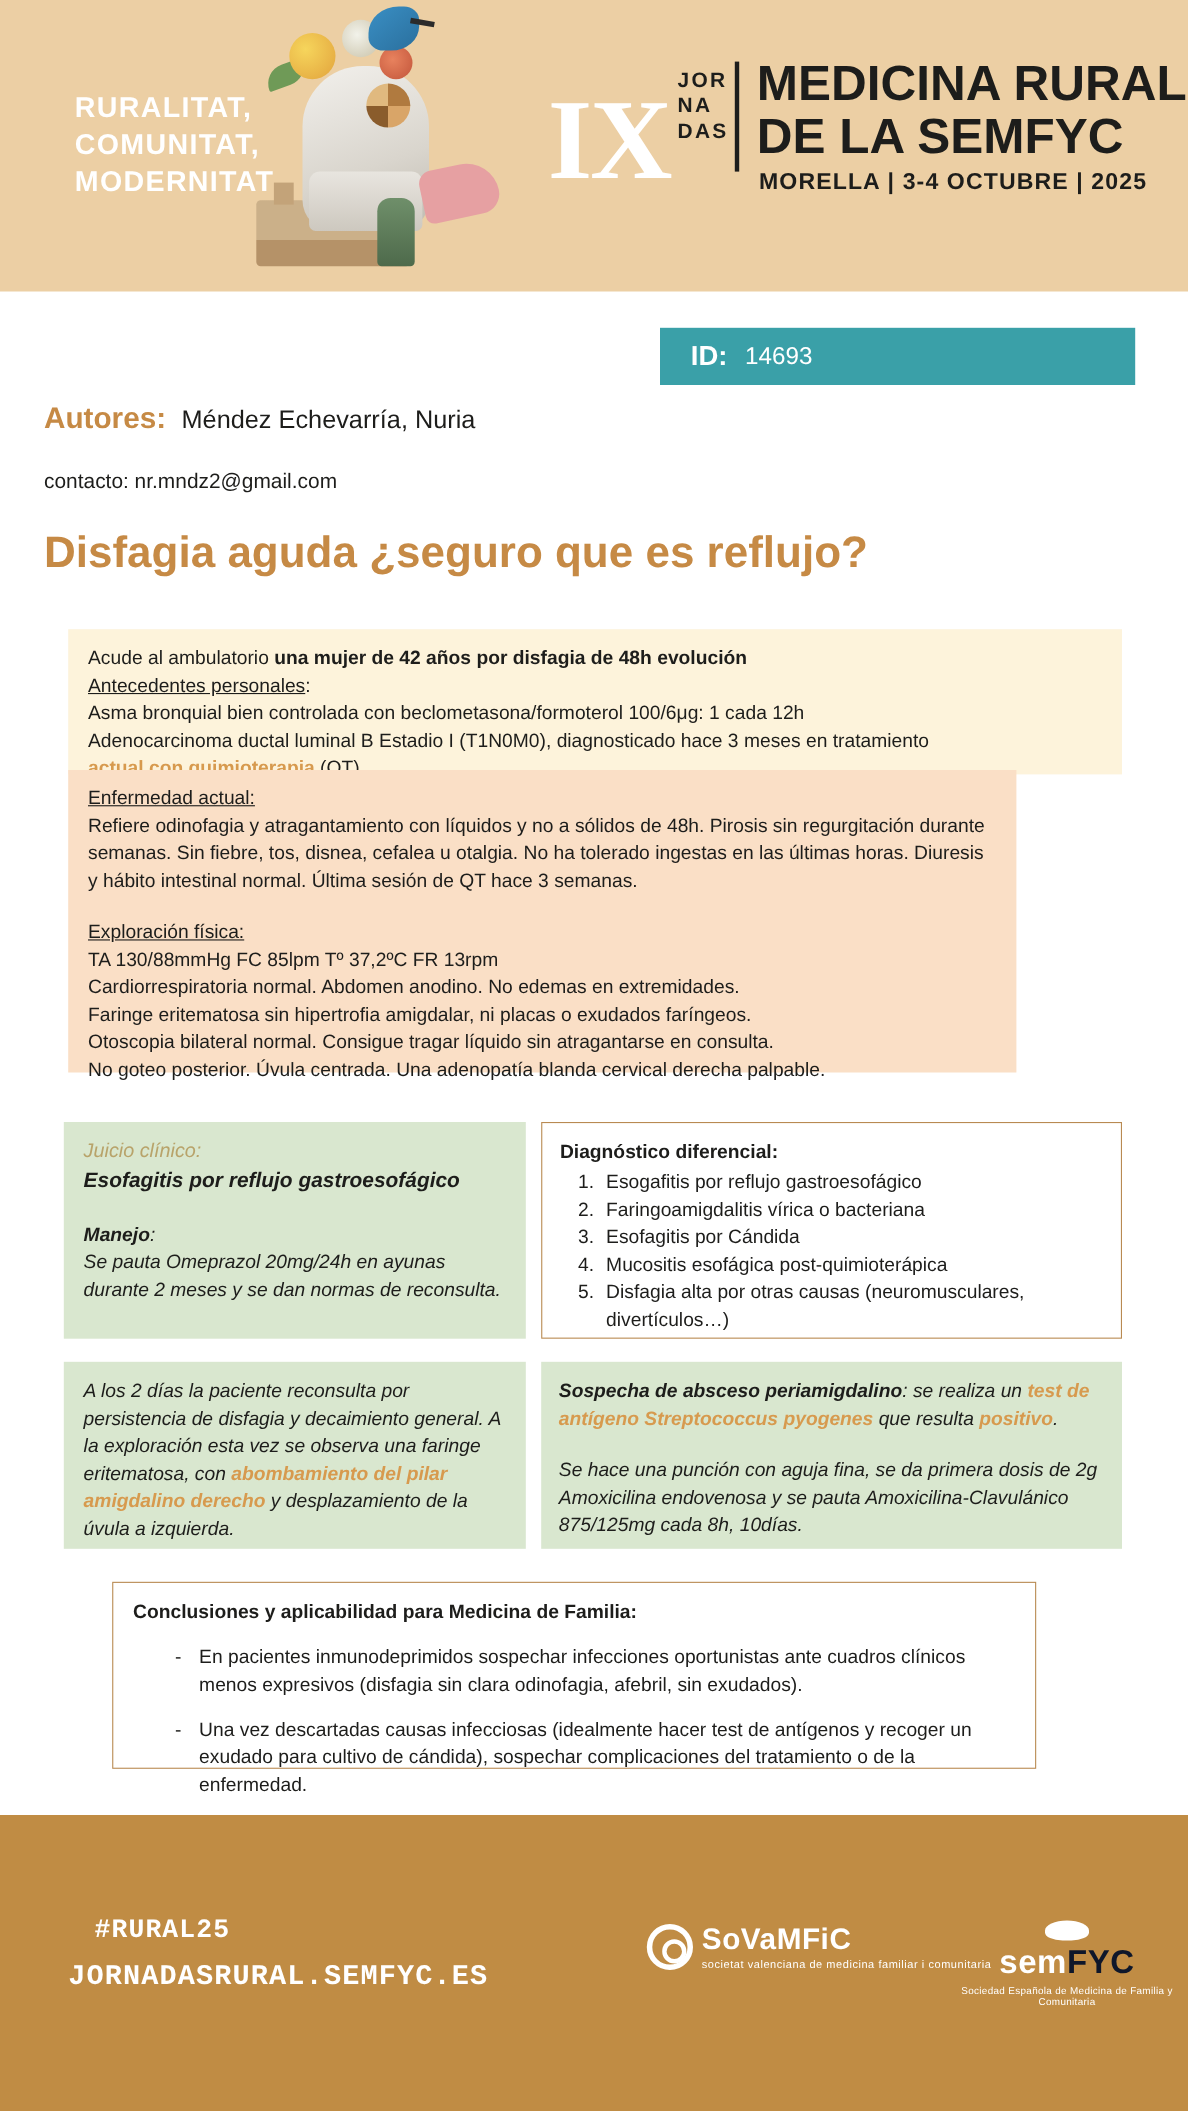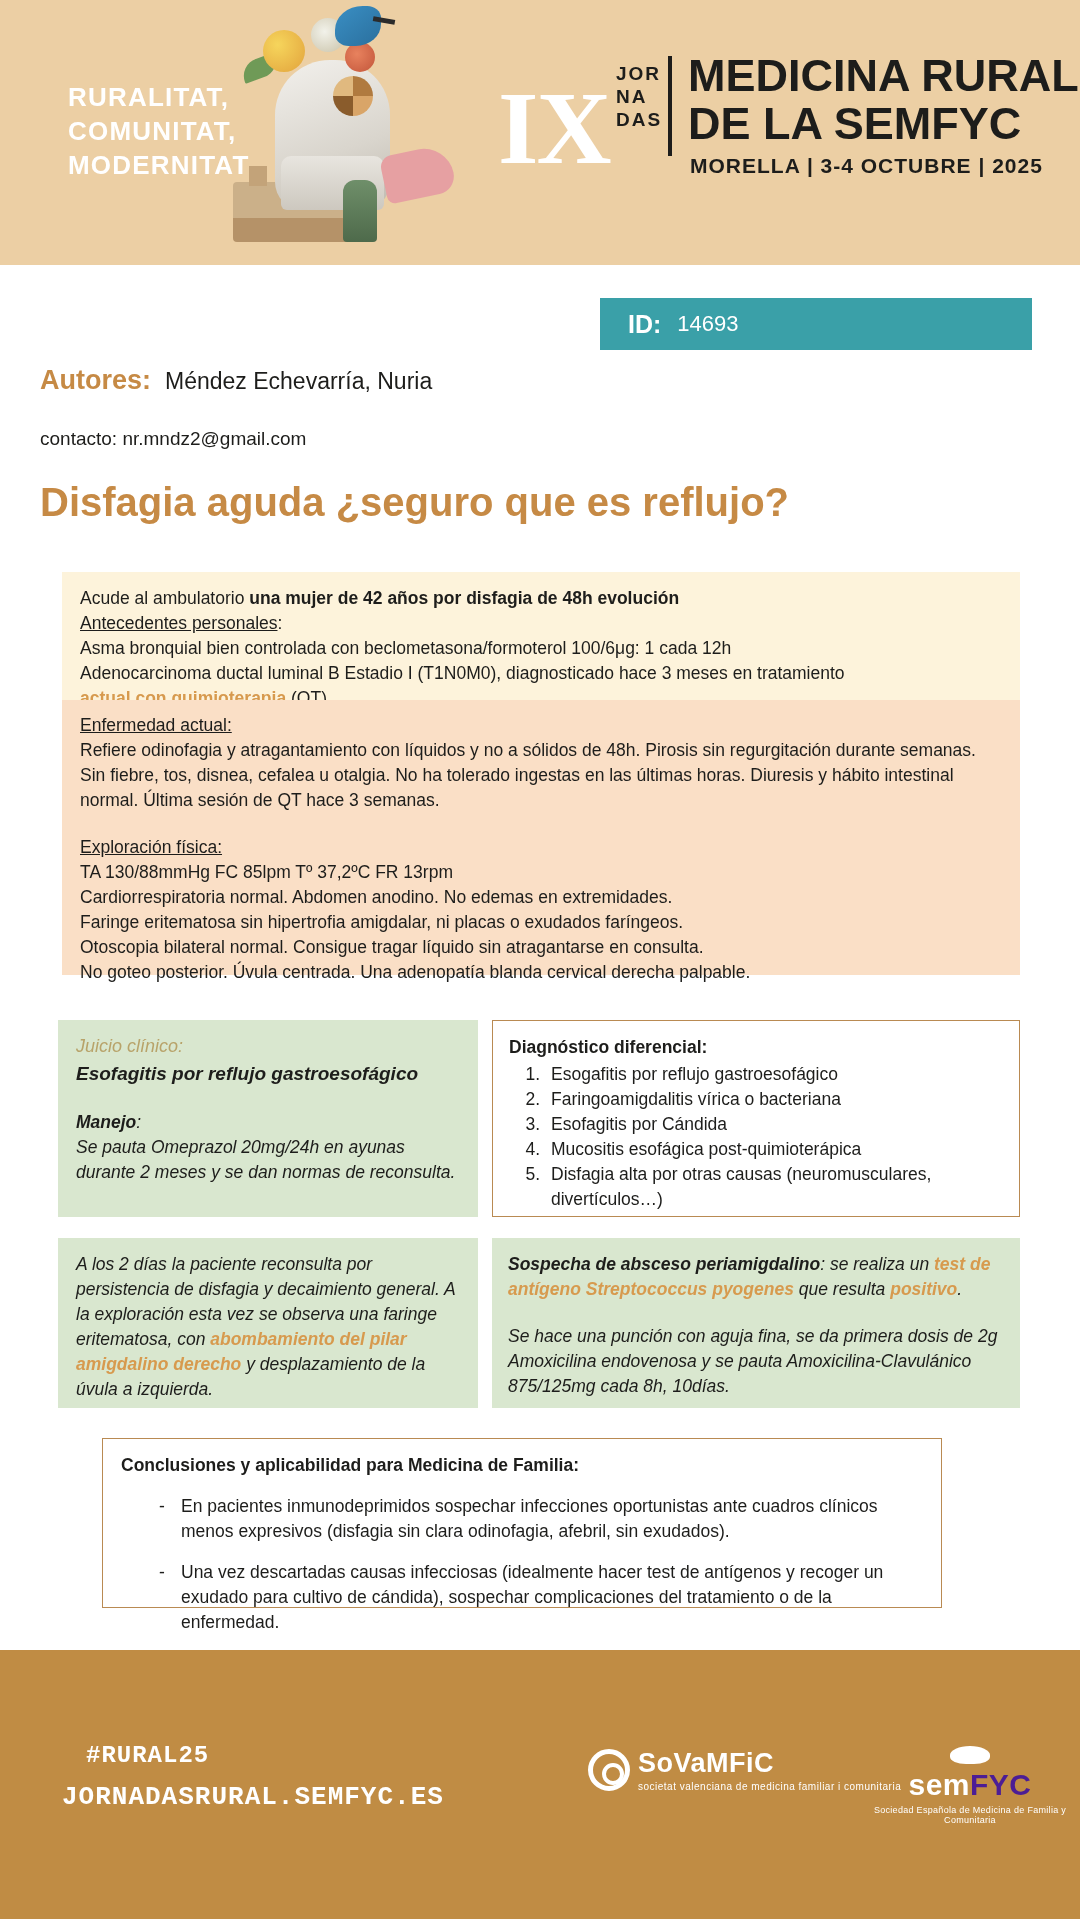--- a/index.html
+++ b/index.html
@@ -257,21 +257,21 @@
   }
   .u { text-decoration: underline; }
   .b { font-weight: bold; }
   .accent { color: #d79a4e; font-weight: bold; }
 
   #box-anamnesis {
     left: 62px; top: 572px; width: 958px; height: 132px;
     padding: 14px 18px 0 18px;
   }
   #box-enfermedad {
-    left: 62px; top: 700px; width: 958px; height: 275px;
+    left: 62px; top: 700px; width: 862px; height: 275px;
     padding: 13px 18px 0 18px;
   }
   #box-juicio {
     left: 58px; top: 1020px; width: 420px; height: 197px;
     padding: 14px 18px 0 18px;
   }
   #box-juicio .jc-label { color: #b8a36a; font-size: 18px; }
   #box-juicio .jc-value { font-weight: bold; font-size: 19px; margin-top: 2px; }
   #box-juicio .manejo-label { font-weight: bold; margin-top: 24px; }
 
@@ -364,21 +364,21 @@
   }
   .footer .semfyc .bird-mark {
     width: 40px; height: 18px;
     margin: 0 auto 4px auto;
     background: #ffffff;
     border-radius: 50% 50% 40% 40%;
   }
   .footer .semfyc .name {
     font-size: 30px; font-weight: bold; letter-spacing: 0.5px;
   }
-  .footer .semfyc .name .hl { color: #4c1d95; }
+  .footer .semfyc .name .hl { color: #0f172a; }
   .footer .semfyc .sub {
     font-size: 9px; margin-top: 3px; letter-spacing: 0.3px;
   }
 </style>
 </head>
 <body>
 
 <div class="page">
 
   <div class="header">

